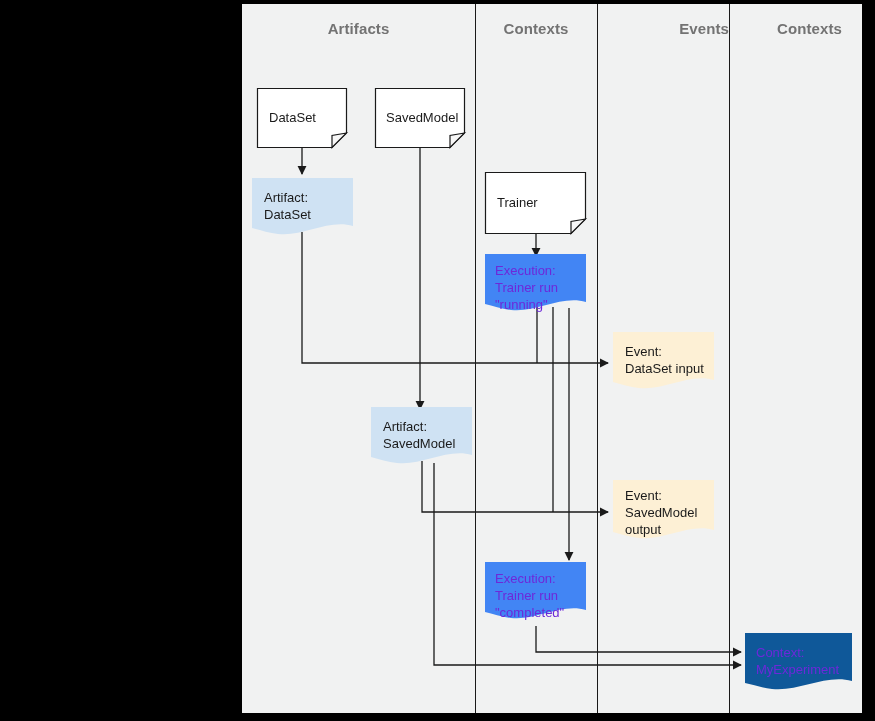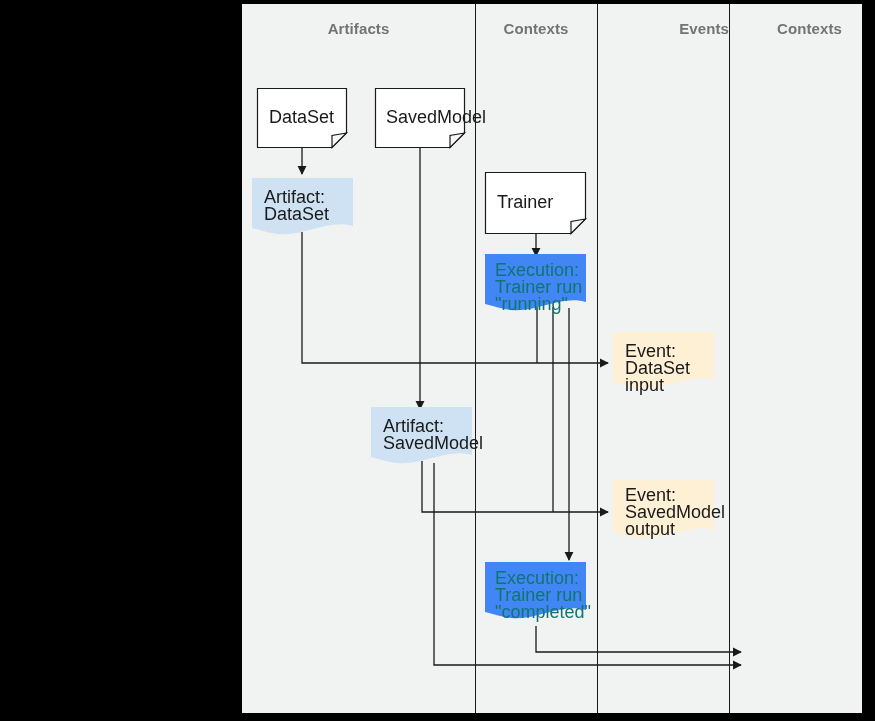--- a/index.html
+++ b/index.html
@@ -70,26 +70,26 @@
   .node svg {
     position: absolute;
     left: 0;
     top: 0;
     overflow: visible;
   }
 
   .node .node-label {
     position: absolute;
     white-space: pre-line;
-    font-size: 18px;
+    font-size: 13px;
     line-height: 17px;
     color: #1a1a1a;
   }
 
-  .node.dark .node-label { color: #0f766e; }
+  .node.dark .node-label { color: #6d28d9; }
 </style>
 </head>
 <body>
 
 <div id="stage">
 
   <div id="canvas">
 
     <div class="lane-divider" style="left:233px;"></div>
     <div class="lane-divider" style="left:355px;"></div>
@@ -210,15 +210,24 @@
       <svg width="101" height="62" viewBox="0 0 101 62">
         <path d="M 0 0 L 101 0 L 101 50
                  C 76 43, 51 61, 26 58
                  C 17 57, 8 54, 0 52 Z" fill="#fdf0d5"></path>
       </svg>
       <div class="node-label" style="left:12px; top:7px;">Event:
 SavedModel
 output</div>
     </div>
 
+    <div class="node dark" style="left:503px; top:629px; width:107px; height:60px;">
+      <svg width="107" height="60" viewBox="0 0 107 60">
+        <path d="M 0 0 L 107 0 L 107 48
+                 C 80 41, 54 59, 27 56
+                 C 18 55, 9 52, 0 50 Z" fill="#0f5899"></path>
+      </svg>
+      <div class="node-label" style="left:11px; top:11px;">Context:
+MyExperiment</div>
+    </div>
 
   </div>
 </div>
 
 </body></html>

